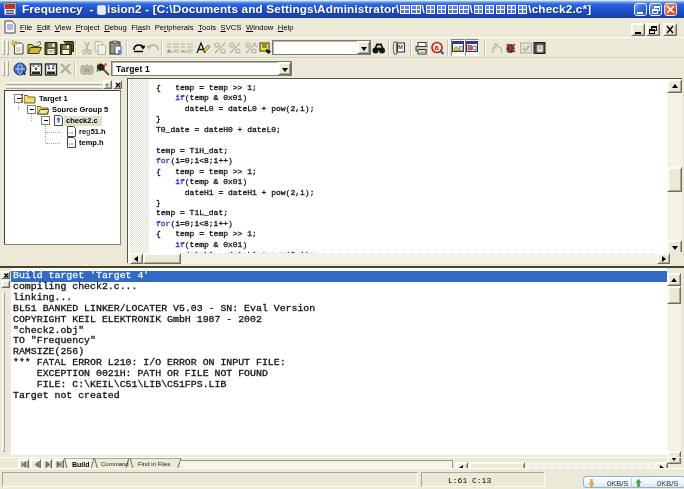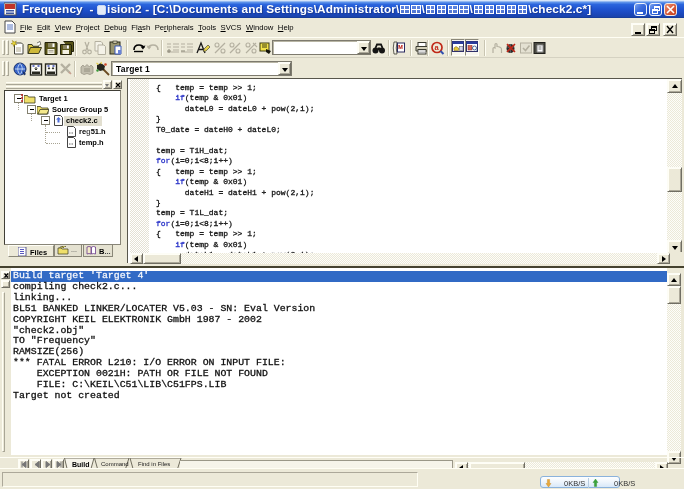--- a/index.html
+++ b/index.html
@@ -412,43 +412,20 @@
       <div class="abs" style="left:62px;top:46px;width:9px;height:11px;">
           <svg width="9" height="11">
             <path d="M.5 .5 h6 l2 2 v8 h-8 z" fill="#fff" stroke="#444"></path>
             <path d="M2 7 h1.5 M4.5 7 h1.5" stroke="#666"></path>
           </svg>
         </div>
       <div class="abs" style="left:74px;top:47px;">temp.h</div>
     </div>
   </div>
 
-  <div class="abs" id="projtabs" style="left:2px;top:166px;width:119px;height:13px;font-size:8px;">
-    <div class="abs" style="left:4px;top:0;width:46px;height:12px;background:#ece9d8;border:1px solid #8a8778;border-top:1px solid #fffef6;border-left-color:#fffef6;">
-      <svg width="9" height="9" style="position:absolute;left:9px;top:1px;">
-          <rect x="0" y="0" width="8" height="9" fill="#fff" stroke="#3a3a80" stroke-width=".8"></rect>
-          <path d="M2 2.5 h4 M2 4.5 h4 M2 6.5 h4" stroke="#5858c0"></path>
-        </svg>
-      <span style="position:absolute;left:21px;top:1.5px;font-size:7.5px;font-weight:bold;">Files</span>
-    </div>
-    <div class="abs" style="left:50px;top:0;width:28px;height:12px;background:#e4e1d0;border:1px solid #8a8778;border-top:none;">
-      <svg width="12" height="9" style="position:absolute;left:2px;top:1px;">
-          <path d="M1 8 V2 h3 l1 1 h6 V8 z" fill="#efdf6a" stroke="#3a3a20" stroke-width=".7"></path>
-          <path d="M3 2 V1 h3 l1 1 M5 1 V0 h3 l1 1" stroke="#3a3a20" stroke-width=".7" fill="#efdf6a"></path>
-        </svg>
-      <span style="position:absolute;left:16px;top:1px;font-size:7px;color:#444;">...</span>
-    </div>
-    <div class="abs" style="left:79px;top:0;width:30px;height:12px;background:#e4e1d0;border:1px solid #8a8778;border-top:none;">
-      <svg width="11" height="9" style="position:absolute;left:2px;top:1px;">
-          <path d="M1 1 q2-1 4 0 v7 q-2-1-4 0 z" fill="#f4ecc8" stroke="#6a3a8a" stroke-width=".8"></path>
-          <path d="M9.5 1 q-2-1-4 0 v7 q2-1 4 0 z" fill="#fff" stroke="#6a3a8a" stroke-width=".8"></path>
-        </svg>
-      <span style="position:absolute;left:15px;top:1.5px;font-size:7.5px;font-weight:bold;">B<span style="color:#444;">...</span></span>
-    </div>
-  </div>
 </div>
 
 <div class="abs" id="editor" style="left:127px;top:78px;width:555px;height:185px;border-left:1px solid #58564c;border-top:1px solid #58564c;background:#fff;">
   <div class="checker abs" style="left:2px;top:0px;width:19px;height:174px;"></div>
   <pre id="code" style="position:absolute;left:28px;top:4px;font-family:'Liberation Mono',monospace;font-size:8px;line-height:10.45px;color:#000;">{   temp = temp &gt;&gt; 1;
     <b>if</b>(temp &amp; 0x01)
       dateL0 = dateL0 + pow(2,i);
 }
 T0_date = dateH0 + dateL0;
 
@@ -564,22 +541,25 @@
       </div>
     <div class="btn3d abs" style="left:469px;top:4px;width:56px;height:10px;"></div>
     <div class="btn3d abs" style="left:655px;top:4px;width:13px;height:10px;">
         <div class="tri" style="left:4px;top:1.5px;border-top:3.5px solid transparent;border-bottom:3.5px solid transparent;border-left:4px solid #000;"></div>
       </div>
   </div>
 </div>
 
 <div class="abs" id="status" style="left:0;top:468px;width:684px;height:21px;background:#ece9d8;border-top:1px solid #fffef4;">
   <div class="abs" style="left:2px;top:3px;width:416px;height:15px;border:1px solid;border-color:#aca899 #fffef4 #fffef4 #aca899;"></div>
-
-  <div class="abs" style="left:540px;top:7px;width:80px;height:12px;border:1px solid #8ab2dc;border-radius:3px;background:linear-gradient(180deg,#fdfeff 0%,#eef5fc 50%,#d8e8f8 100%);">
+  <div class="abs" style="left:421px;top:3px;width:124px;height:15px;border:1px solid;border-color:#aca899 #fffef4 #fffef4 #aca899;">
+    <div class="abs" style="left:26px;top:3px;font-size:8px;font-family:'Liberation Mono',monospace;">L:61 C:13</div>
+  </div>
+
+  <div class="abs" style="left:583px;top:7px;width:102px;height:12px;border:1px solid #8ab2dc;border-radius:3px;background:linear-gradient(180deg,#fdfeff 0%,#eef5fc 50%,#d8e8f8 100%);">
     <div class="abs" style="left:4px;top:2px;width:7px;height:8px;">
         <svg width="7" height="8" viewBox="0 0 7 8" style="display:block;">
           <path d="M3.5 8 L1 4.5 H2.4 V0.5 H4.6 V4.5 H6 Z" fill="#e8a83c" stroke="#c8871a" stroke-width=".4"></path>
         </svg>
       </div>
     <div class="abs" style="left:23px;top:2px;font-size:7.5px;color:#333;">0KB/S</div>
     <div class="abs" style="left:47px;top:1px;width:1px;height:10px;background:#b8cce0;"></div>
     <div class="abs" style="left:51px;top:2px;width:7px;height:8px;">
         <svg width="7" height="8" viewBox="0 0 7 8" style="display:block;">
           <path d="M3.5 0 L6 3.5 H4.6 V7.5 H2.4 V3.5 H1 Z" fill="#3aa43a" stroke="#2a8a2a" stroke-width=".4"></path>

